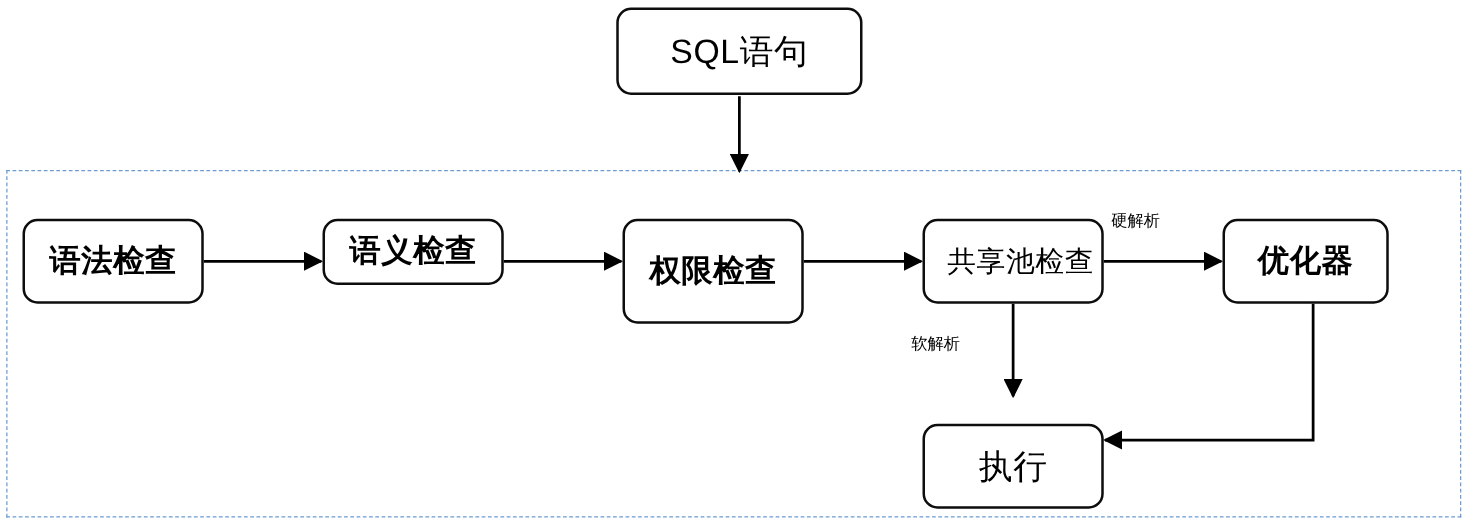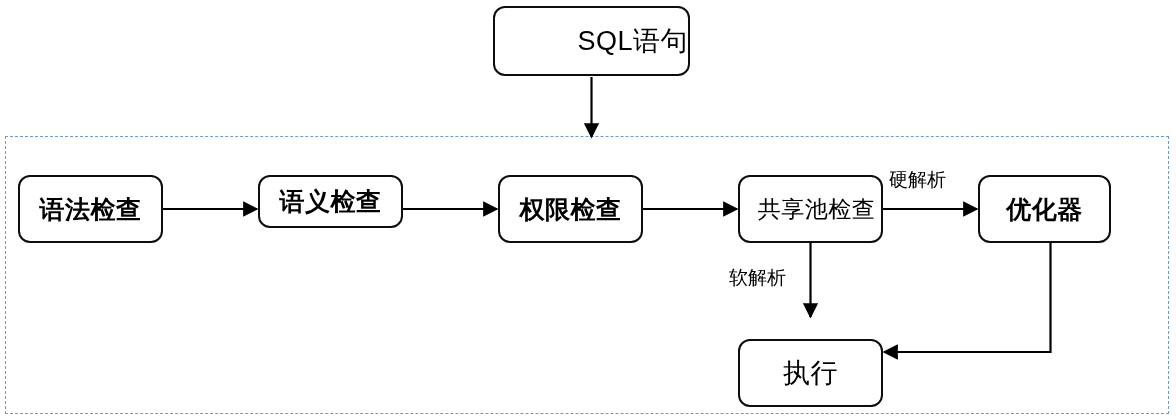--- a/index.html
+++ b/index.html
@@ -34,21 +34,21 @@
     justify-content: center;
     color: #000000;
     font-size: 27px;
     line-height: 1;
     letter-spacing: 0.5px;
     white-space: nowrap;
   }
   .node.small-text { font-size: 25px; font-weight: bold; }
   .edge-label {
     position: absolute;
-    font-size: 19px;
+    font-size: 13px;
     color: #000000;
     white-space: nowrap;
     line-height: 1;
   }
   svg.edges {
     position: absolute;
     left: 0;
     top: 0;
     width: 1176px;
     height: 420px;
@@ -77,33 +77,33 @@
 
     <path d="M 643 209 L 737 209" stroke="#000000" stroke-width="2.2" fill="none" marker-end="url(#arrow)"></path>
 
     <path d="M 883 209 L 977 209" stroke="#000000" stroke-width="2.2" fill="none" marker-end="url(#arrow)"></path>
 
     <path d="M 810.5 243 L 810.5 317" stroke="#000000" stroke-width="2.2" fill="none" marker-end="url(#arrow)"></path>
 
     <path d="M 1050.5 243 L 1050.5 352 L 884 352" stroke="#000000" stroke-width="2.2" fill="none" marker-end="url(#arrow)"></path>
   </svg>
 
-  <div class="node" style="left:493px; top:6px; width:197px; height:70px;justify-content:flex-end;">
+  <div class="node" style="left:493px; top:6px; width:197px; height:70px;">
     <span>SQL语句</span>
   </div>
 
   <div class="node small-text" style="left:18px; top:175px; width:145px; height:68px;">
     <span>语法检查</span>
   </div>
 
   <div class="node small-text" style="left:258px; top:175px; width:145px; height:53px;">
     <span>语义检查</span>
   </div>
 
-  <div class="node small-text" style="left:498px; top:175px; width:145px; height:68px;">
+  <div class="node small-text" style="left:498px; top:175px; width:145px; height:84px;">
     <span>权限检查</span>
   </div>
 
   <div class="node" style="left:738px; top:175px; width:145px; height:68px; font-size:23px;padding-left:12px;">
     <span>共享池检查</span>
   </div>
 
   <div class="node small-text" style="left:978px; top:175px; width:133px; height:68px;">
     <span>优化器</span>
   </div>

